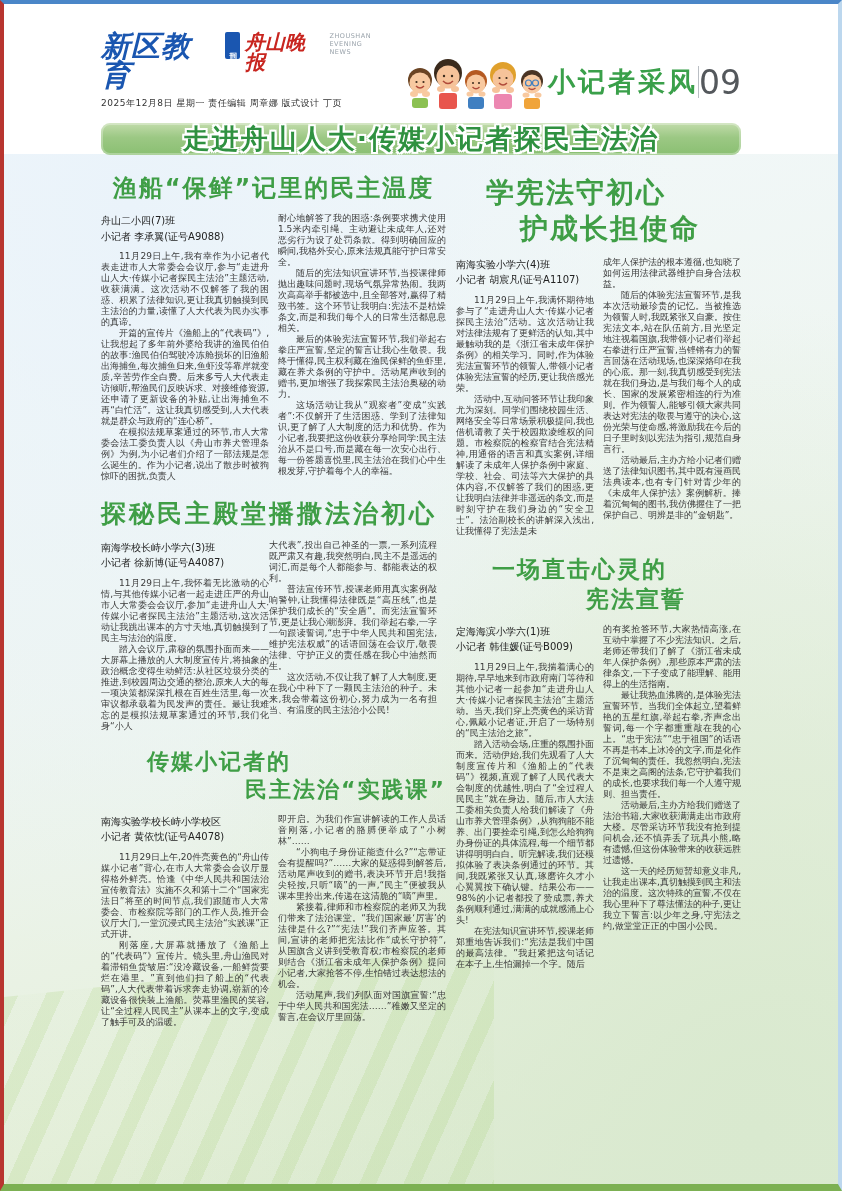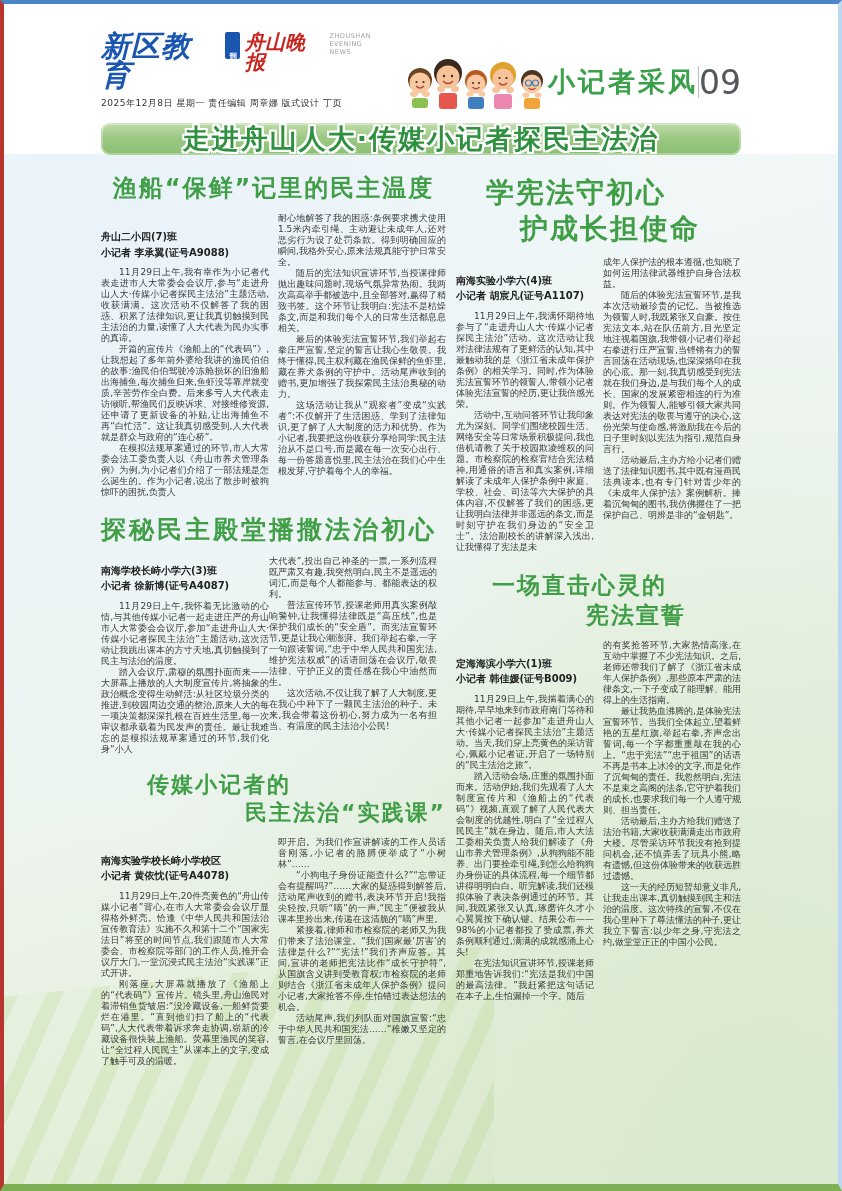--- a/index.html
+++ b/index.html
@@ -58,21 +58,21 @@
   .t-a2 .l1{padding-left:30px;}
   .t-a2 .l2{padding-left:64px;}
   .t-a3,.t-a4{font-size:25px;letter-spacing:3px;text-align:center;}
   .t-a5{font-size:23px;letter-spacing:2px;margin-top:14px;}
   .t-a5 .l1{padding-left:36px;}
   .t-a5 .l2{padding-left:130px;}
   .t-a6{font-size:22px;letter-spacing:2px;margin-top:6px;}
   .t-a6 .l1{padding-left:46px;}
   .t-a6 .l2{padding-left:84px;text-align:right;}
 
-  .byline{font-size:10px;font-weight:bold;color:#222;line-height:1.55;margin-bottom:7px;margin-top:16px;}
+  .byline{font-size:10px;font-weight:normal;color:#222;line-height:1.55;margin-bottom:7px;}
   .ptext p{margin:0;font-size:9px;line-height:11px;color:#3a3a3a;
     text-align:justify;text-indent:2em;}
   .ptext p.cont{text-indent:0;}
   .art{margin-bottom:2px;}
   .mt16{margin-top:16px;}
   .mb18{margin-bottom:18px;}
 </style>
 </head>
 <body>
 

